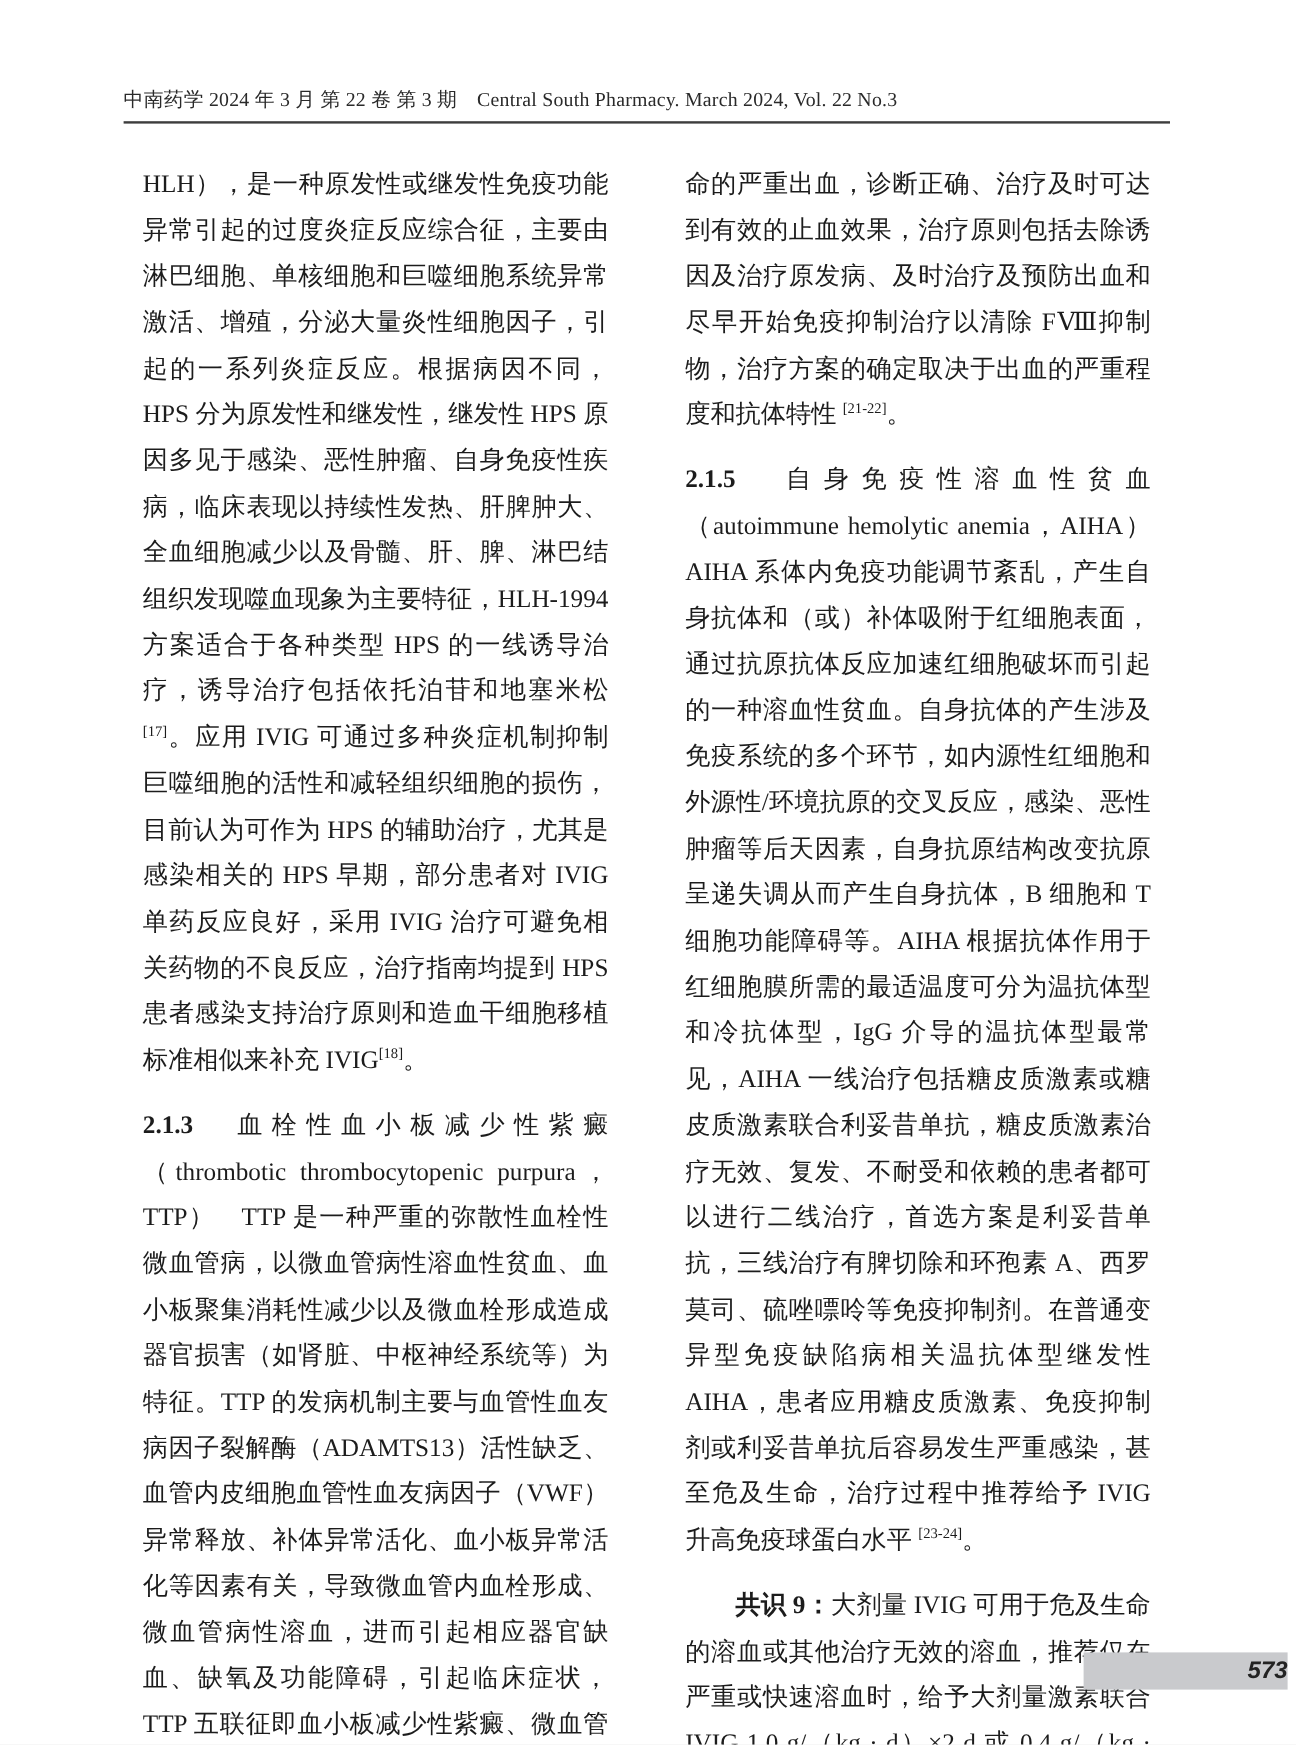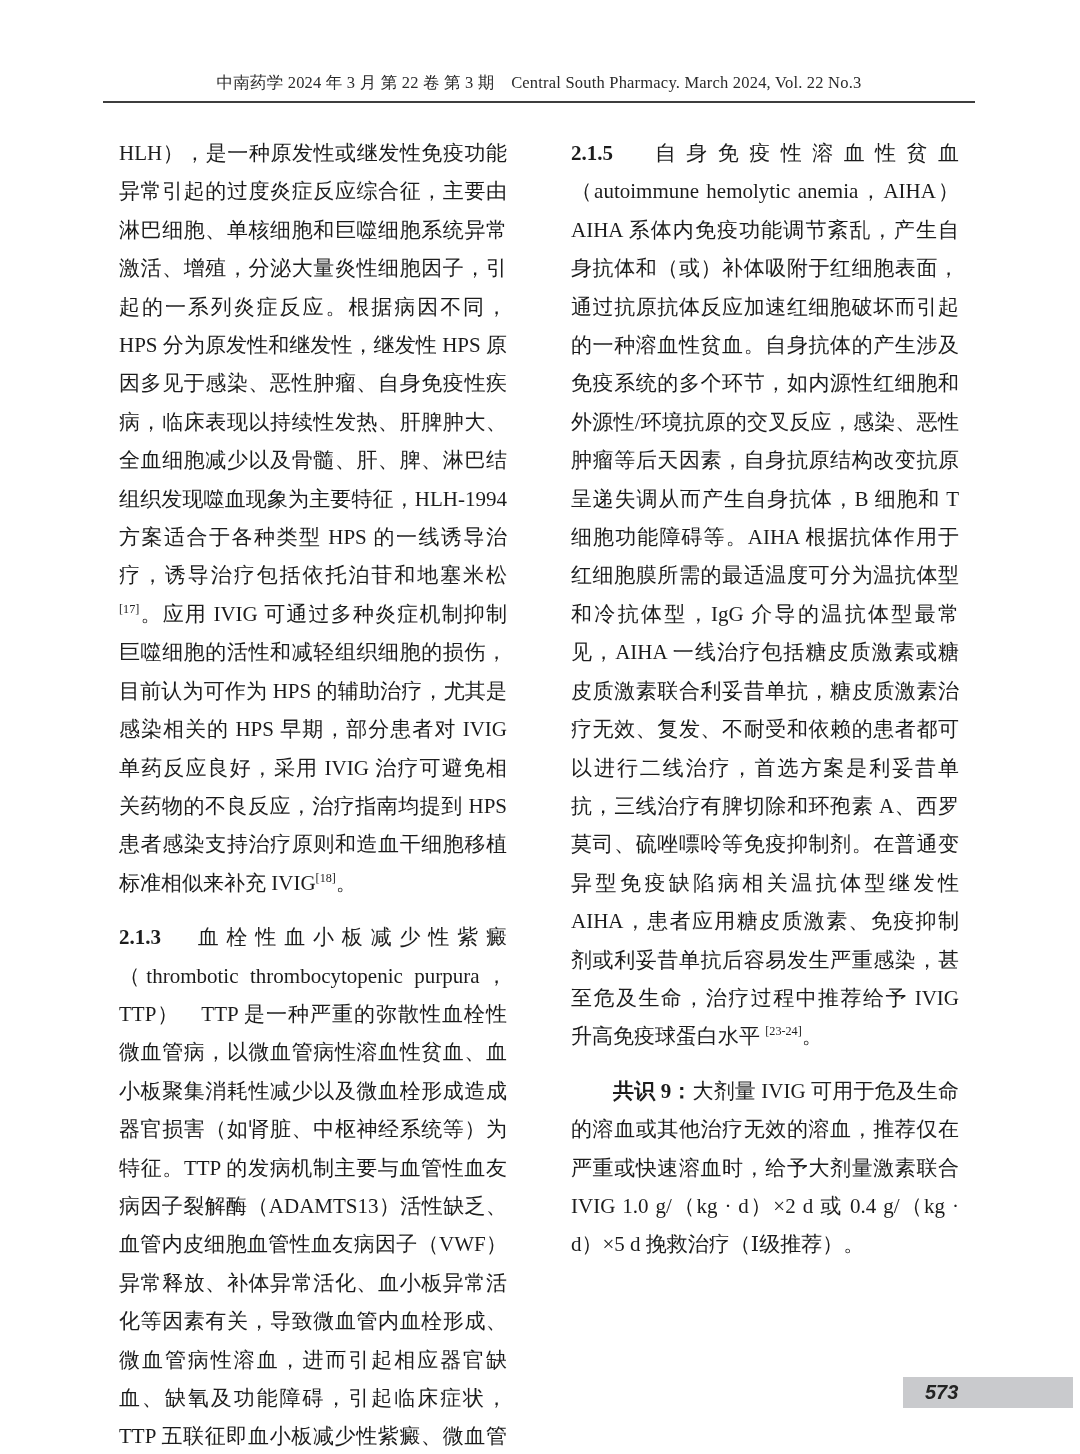--- a/index.html
+++ b/index.html
@@ -7,21 +7,21 @@
     position:relative;
     width:1080px;height:1454px;
     background:#ffffff;
     font-family:"Liberation Serif","DejaVu Serif",serif;
     color:#1c1c1c;
     overflow:hidden;
   }
   .header{
     position:absolute;
     left:103px;top:72px;width:872px;
-    text-align:center;
+    text-align:left;
     font-size:16.5px;
     color:#2a2a2a;
     letter-spacing:0.2px;
     white-space:nowrap;
   }
   .rule{
     position:absolute;
     left:103px;top:101px;width:872px;height:2px;
     background:#3d3d3d;
   }
@@ -51,37 +51,39 @@
     background:#c9cacd;
   }
   .page-number{
     font-family:"Liberation Sans","DejaVu Sans",sans-serif;
     font-style:italic;
     font-weight:bold;
     font-size:20px;
     color:#232323;
     line-height:31px;
     padding-left:22px;
+    text-align:right;
   }
 </style>
 </head>
 <body>
 
 <div class="page">
 
   <div class="header">中南药学 2024 年 3 月 第 22 卷 第 3 期　Central South Pharmacy. March  2024, Vol. 22 No.3</div>
 
   <div class="rule"></div>
 
   <div class="columns">
     <div class="col">
         <p class="para"><span>HLH），是一种原发性或继发性免疫功能异常引起的过度炎症反应综合征，主要由淋巴细胞、单核细胞和巨噬细胞系统异常激活、增殖，分泌大量炎性细胞因子，引起的一系列炎症反应。根据病因不同，HPS 分为原发性和继发性，继发性 HPS 原因多见于感染、恶性肿瘤、自身免疫性疾病，临床表现以持续性发热、肝脾肿大、全血细胞减少以及骨髓、肝、脾、淋巴结组织发现噬血现象为主要特征，HLH-1994 方案适合于各种类型 HPS 的一线诱导治疗，诱导治疗包括依托泊苷和地塞米松 </span><sup>[17]</sup><span>。应用 IVIG 可通过多种炎症机制抑制巨噬细胞的活性和减轻组织细胞的损伤，目前认为可作为 HPS 的辅助治疗，尤其是感染相关的 HPS 早期，部分患者对 IVIG 单药反应良好，采用 IVIG 治疗可避免相关药物的不良反应，治疗指南均提到 HPS 患者感染支持治疗原则和造血干细胞移植标准相似来补充 IVIG</span><sup>[18]</sup><span>。</span></p>
         <p class="para"><b>2.1.3</b><span>　血栓性血小板减少性紫癜（thrombotic thrombocytopenic purpura，TTP）　TTP 是一种严重的弥散性血栓性微血管病，以微血管病性溶血性贫血、血小板聚集消耗性减少以及微血栓形成造成器官损害（如肾脏、中枢神经系统等）为特征。TTP 的发病机制主要与血管性血友病因子裂解酶（ADAMTS13）活性缺乏、血管内皮细胞血管性血友病因子（VWF）异常释放、补体异常活化、血小板异常活化等因素有关，导致微血管内血栓形成、微血管病性溶血，进而引起相应器官缺血、缺氧及功能障碍，引起临床症状，TTP 五联征即血小板减少性紫癜、微血管病性溶血、中枢神经系统症状、发热以及肾脏损害，多数 TTP 患者起病急骤，病情凶险，如不治疗，死亡率高达 90%。大剂量 IVIG 可以通过抑制血小板聚集和脾脏对血小板和红细胞的破坏，从而对部分血浆置换无效患者起一定疗效 </span></p>
       </div>
     <div class="col">
+        <p class="para"><span>命的严重出血，诊断正确、治疗及时可达到有效的止血效果，治疗原则包括去除诱因及治疗原发病、及时治疗及预防出血和尽早开始免疫抑制治疗以清除 FⅧ抑制物，治疗方案的确定取决于出血的严重程度和抗体特性 </span><sup>[21-22]</sup><span>。</span></p>
         <p class="para"><b>2.1.5</b><span>　自身免疫性溶血性贫血（autoimmune hemolytic anemia，AIHA）　AIHA 系体内免疫功能调节紊乱，产生自身抗体和（或）补体吸附于红细胞表面，通过抗原抗体反应加速红细胞破坏而引起的一种溶血性贫血。自身抗体的产生涉及免疫系统的多个环节，如内源性红细胞和外源性/环境抗原的交叉反应，感染、恶性肿瘤等后天因素，自身抗原结构改变抗原呈递失调从而产生自身抗体，B 细胞和 T 细胞功能障碍等。AIHA 根据抗体作用于红细胞膜所需的最适温度可分为温抗体型和冷抗体型，IgG 介导的温抗体型最常见，AIHA 一线治疗包括糖皮质激素或糖皮质激素联合利妥昔单抗，糖皮质激素治疗无效、复发、不耐受和依赖的患者都可以进行二线治疗，首选方案是利妥昔单抗，三线治疗有脾切除和环孢素 A、西罗莫司、硫唑嘌呤等免疫抑制剂。在普通变异型免疫缺陷病相关温抗体型继发性 AIHA，患者应用糖皮质激素、免疫抑制剂或利妥昔单抗后容易发生严重感染，甚至危及生命，治疗过程中推荐给予 IVIG 升高免疫球蛋白水平 </span><sup>[23-24]</sup><span>。</span></p>
         <p class="para indent"><b>共识 9：</b><span>大剂量 IVIG 可用于危及生命的溶血或其他治疗无效的溶血，推荐仅在严重或快速溶血时，给予大剂量激素联合 IVIG 1.0 g/（kg · d）×2 d 或 0.4 g/（kg · d）×5 d 挽救治疗（Ⅰ级推荐）。</span></p>
       </div>
   </div>
 
   <div class="page-number-box">
     <div class="page-number">573</div>
   </div>
 
 </div>

